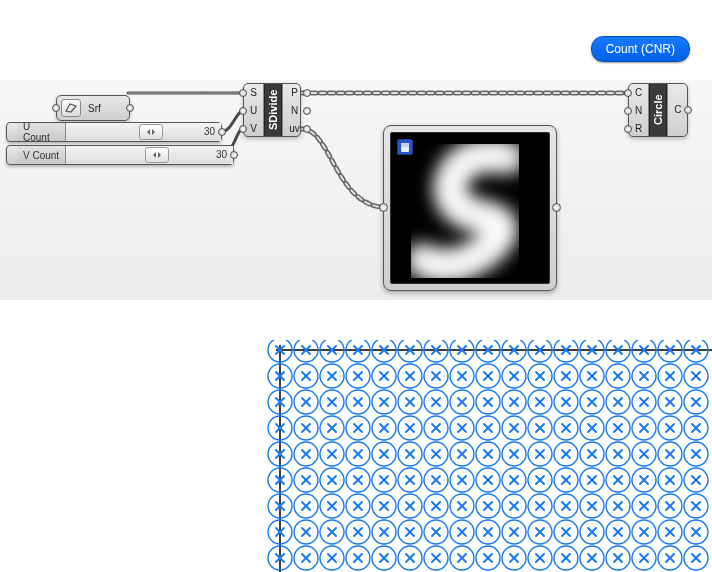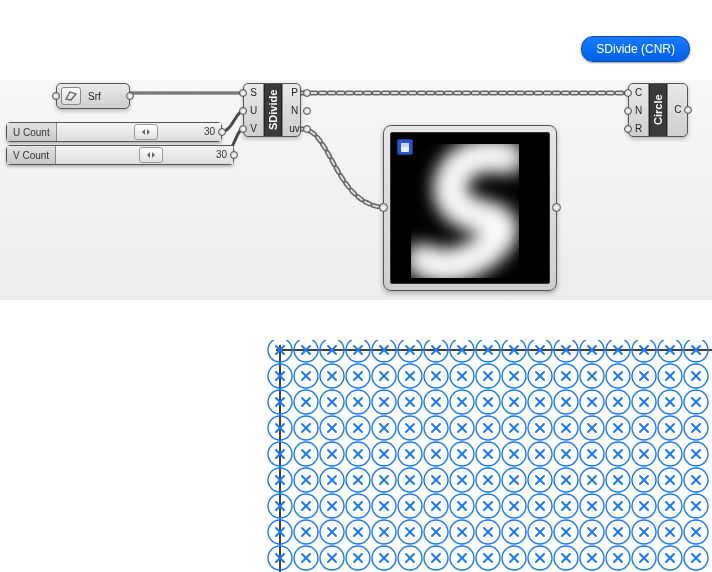--- a/index.html
+++ b/index.html
@@ -101,21 +101,21 @@
     position:absolute;
     border:1px solid #555; border-radius:4px;
     background:linear-gradient(#e9e9e9,#cfcfcf);
     box-shadow:0 2px 3px rgba(0,0,0,.25);
     display:flex; align-items:stretch; height:20px;
   }
   .slider .name {
     background:linear-gradient(#e2e2e2,#c8c8c8);
     border-right:1px solid #888;
     padding:3px 6px; font-size:10px; color:#333;
-    display:flex; align-items:center;
+    display:flex; align-items:center;margin-left:10px;
   }
   .slider .track {
     position:relative; flex:1; min-width:155px;
     background:linear-gradient(#f3f3f3,#dedede);
     text-decoration:underline;
   }
   .slider .thumb {
     position:absolute; top:1px; bottom:1px; left:47%;
     width:24px; background:linear-gradient(#fff,#e0e0e0);
     border:1px solid #999; border-radius:3px;
@@ -197,24 +197,24 @@
   <path d="M 221 155 C 234 155, 236 129, 243 129" stroke="#4a4a4a" stroke-width="3" fill="none" stroke-linecap="round"></path>
 
   <path d="M 302 93 C 440 93, 500 93, 628 93" stroke="#666" stroke-width="5" fill="none" stroke-linecap="round" stroke-dasharray="5 4"></path>
   <path d="M 302 93 C 440 93, 500 93, 628 93" stroke="#ddd" stroke-width="2" fill="none" stroke-linecap="round" stroke-dasharray="5 4"></path>
 
   <path d="M 302 129 C 330 129, 335 200, 380 207" stroke="#666" stroke-width="5" fill="none" stroke-linecap="round" stroke-dasharray="5 4"></path>
   <path d="M 302 129 C 330 129, 335 200, 380 207" stroke="#ddd" stroke-width="2" fill="none" stroke-linecap="round" stroke-dasharray="5 4"></path>
 </svg>
 
 <div class="tooltip">
-  <span>SDivide (CNR)</span>
+  <span>Count (CNR)</span>
 </div>
 
-<div class="param" style="left:56px; top:83px; width:74px;">
+<div class="param" style="left:56px; top:95px; width:74px;">
   <span class="grip-l"></span>
   <span class="icon">
     <svg width="12" height="10" viewBox="0 0 12 10">
         <path d="M1 8 L5 1 L11 3 L6 9 Z" fill="none" stroke="#555" stroke-width="1.2"></path>
       </svg>
   </span>
   <span class="label">Srf</span>
   <span class="grip-r"></span>
 </div>
 

